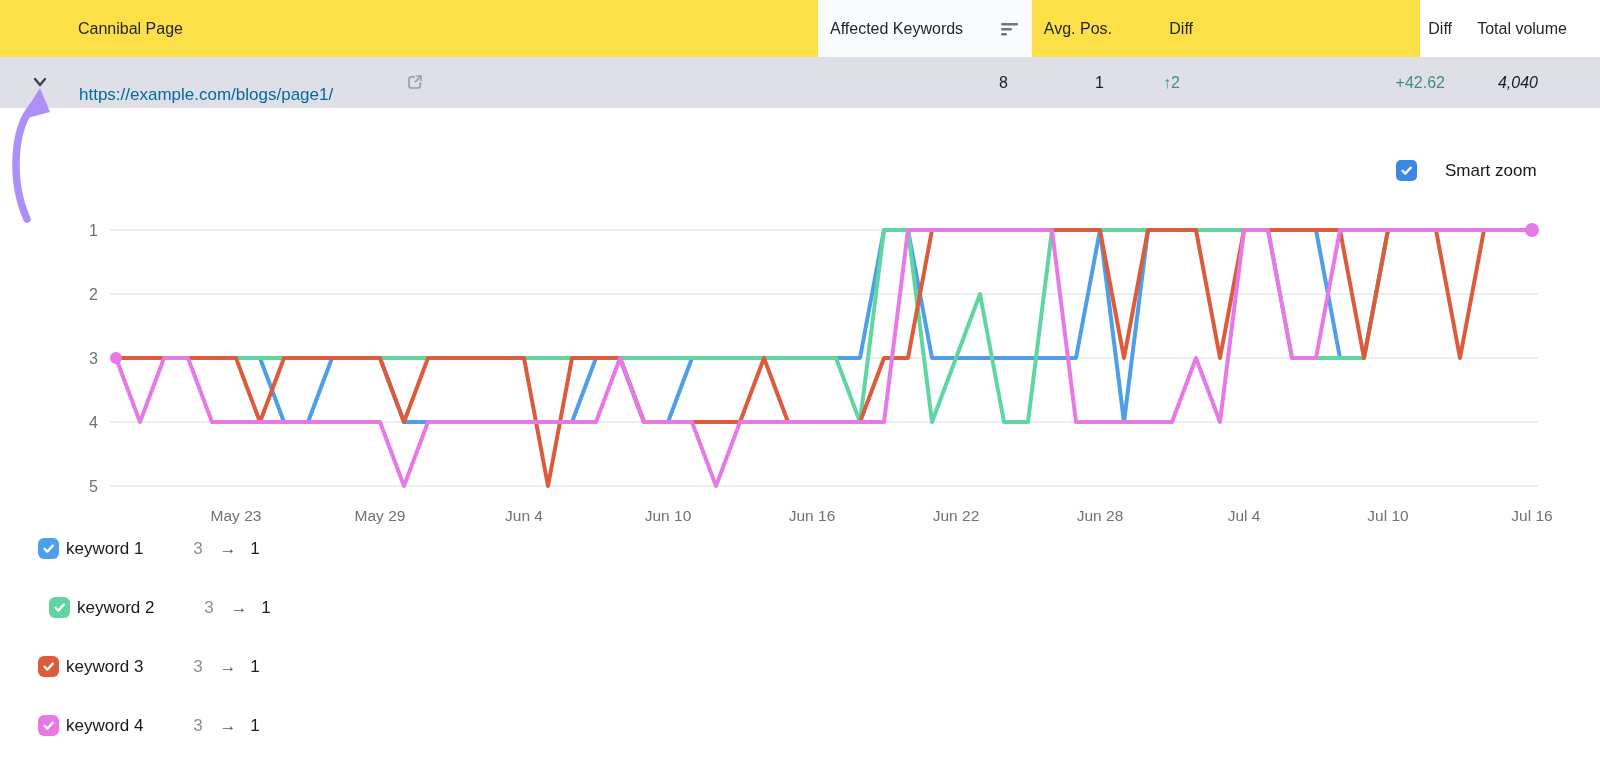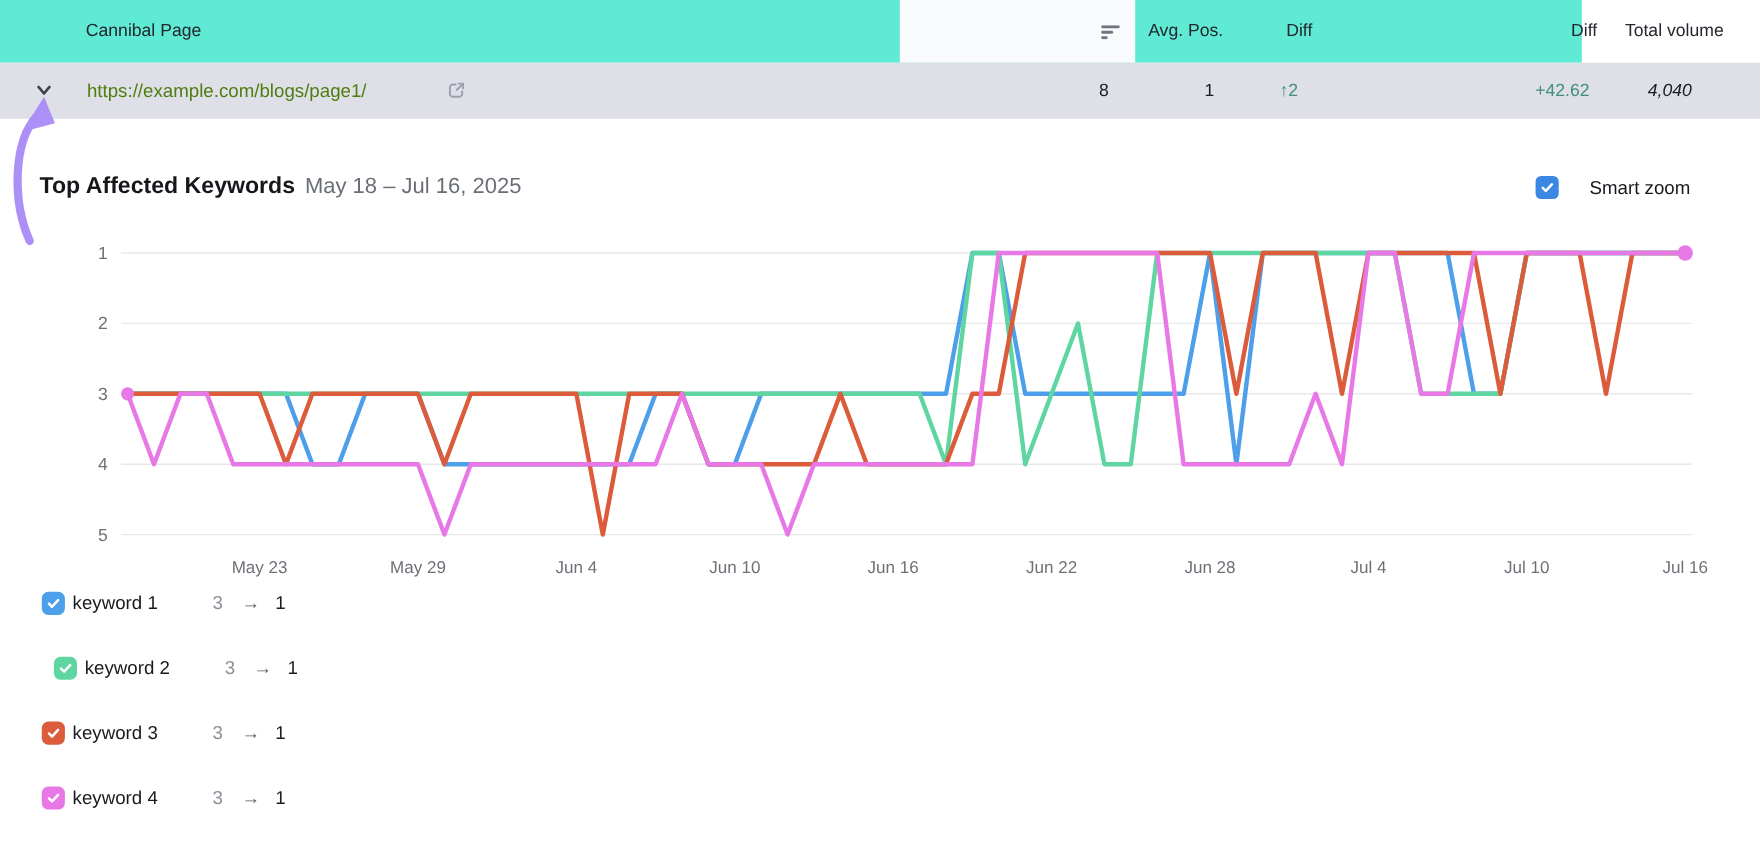--- a/index.html
+++ b/index.html
@@ -1,34 +1,34 @@
 <!DOCTYPE html>
 <html><head>
 <meta charset="utf-8">
 <style>
   html,body{margin:0;padding:0;background:#ffffff;}
   body{font-family:"Liberation Sans","DejaVu Sans",sans-serif;-webkit-font-smoothing:antialiased;}
   .stage{position:relative;width:1600px;height:781px;background:#ffffff;overflow:hidden;}
   
-  .thead{position:absolute;left:0;top:0;width:1420px;height:57px;background:#5eead4;padding-left:18px;}
+  .thead{position:absolute;left:0;top:0;width:1420px;height:57px;background:#fde047;}
   .th-hl{position:absolute;left:818px;top:0;width:214px;height:57px;background:#FAFBFD;}
   .th{position:absolute;top:0;height:57px;line-height:57px;font-size:16px;color:#23262C;white-space:nowrap;}
   .th.right{text-align:right;}
   .th-cannibal{left:78px;}
   .th-ak{left:830px;}
   .sort-ic{position:absolute;left:1001px;top:23px;}
   .th-avgpos{left:1000px;width:112px;}
   .th-diff1{left:1120px;width:73px;}
   .th-traffic{left:1200px;width:163px;}
   .th-diff2{left:1380px;width:72px;}
   .th-volume{left:1452px;width:115px;}
   
   .trow{position:absolute;left:0;top:57px;width:1600px;height:51px;background:#DFE0E7;}
   .chev{position:absolute;left:31px;top:17px;cursor:pointer;}
-  .url{position:absolute;left:79px;top:0;height:48px;line-height:51px;font-size:17px;color:#4d7c0f;text-decoration:none;white-space:nowrap;}
+  .url{position:absolute;left:79px;top:12px;height:48px;line-height:51px;font-size:17px;color:#0369a1;text-decoration:none;white-space:nowrap;}
   .extic{position:absolute;left:406px;top:16px;}
   .val{position:absolute;top:0;height:51px;line-height:51px;font-size:16px;color:#1A1D22;text-align:right;white-space:nowrap;}
   .val.teal{color:#3F8F7D;}
   .v-ak{left:938px;width:70px;}
   .v-avg{left:1034px;width:70px;}
   .v-diff{left:1110px;width:70px;}
   .v-traffic{left:1264px;width:100px;}
   .v-diff2{left:1375px;width:70px;}
   .v-vol{left:1468px;width:70px;font-style:italic;}
   
@@ -53,20 +53,21 @@
   .annot{position:absolute;left:0;top:80px;z-index:5;pointer-events:none;}
 </style>
 </head>
 <body>
 
 <div class="stage">
 
   <div class="thead">
     <div class="th-hl"></div>
     <span class="th th-cannibal">Cannibal Page</span>
+    <span class="th th-ak">Affected Keywords</span>
     <svg class="sort-ic" width="18" height="13" viewBox="0 0 18 13">
       <rect x="0" y="0" width="17" height="2.6" rx="1.3" fill="#6F7680"></rect>
       <rect x="0" y="5" width="11" height="2.6" rx="1.3" fill="#6F7680"></rect>
       <rect x="0" y="10" width="6" height="2.6" rx="1.3" fill="#6F7680"></rect>
     </svg>
     <span class="th right th-avgpos">Avg. Pos.</span>
     <span class="th right th-diff1">Diff</span>
     <span class="th right th-diff2">Diff</span>
     <span class="th right th-volume">Total volume</span>
   </div>
@@ -81,24 +82,20 @@
       <path d="M10.8 3 H15 V7.2" fill="none" stroke="#98A0AB" stroke-width="1.7" stroke-linecap="round" stroke-linejoin="round"></path>
       <line x1="9.4" y1="8.6" x2="14.6" y2="3.4" stroke="#98A0AB" stroke-width="1.7" stroke-linecap="round"></line>
     </svg>
     <span class="val v-ak">8</span>
     <span class="val v-avg">1</span>
     <span class="val teal v-diff">↑2</span>
     <span class="val teal v-diff2">+42.62</span>
     <span class="val v-vol">4,040</span>
   </div>
 
-  <div class="ctitle">
-    <span class="t">Top Affected Keywords</span>
-    <span class="d">May 18 – Jul 16, 2025</span>
-  </div>
 
   <div class="smartzoom">
     <span class="cbox">
       <svg width="13" height="13" viewBox="0 0 13 13">
         <polyline points="2.5,6.8 5.3,9.6 10.8,3.6" fill="none" stroke="#ffffff" stroke-width="2.3" stroke-linecap="round" stroke-linejoin="round"></polyline>
       </svg>
     </span>
     <span class="sz-label">Smart zoom</span>
   </div>
 

